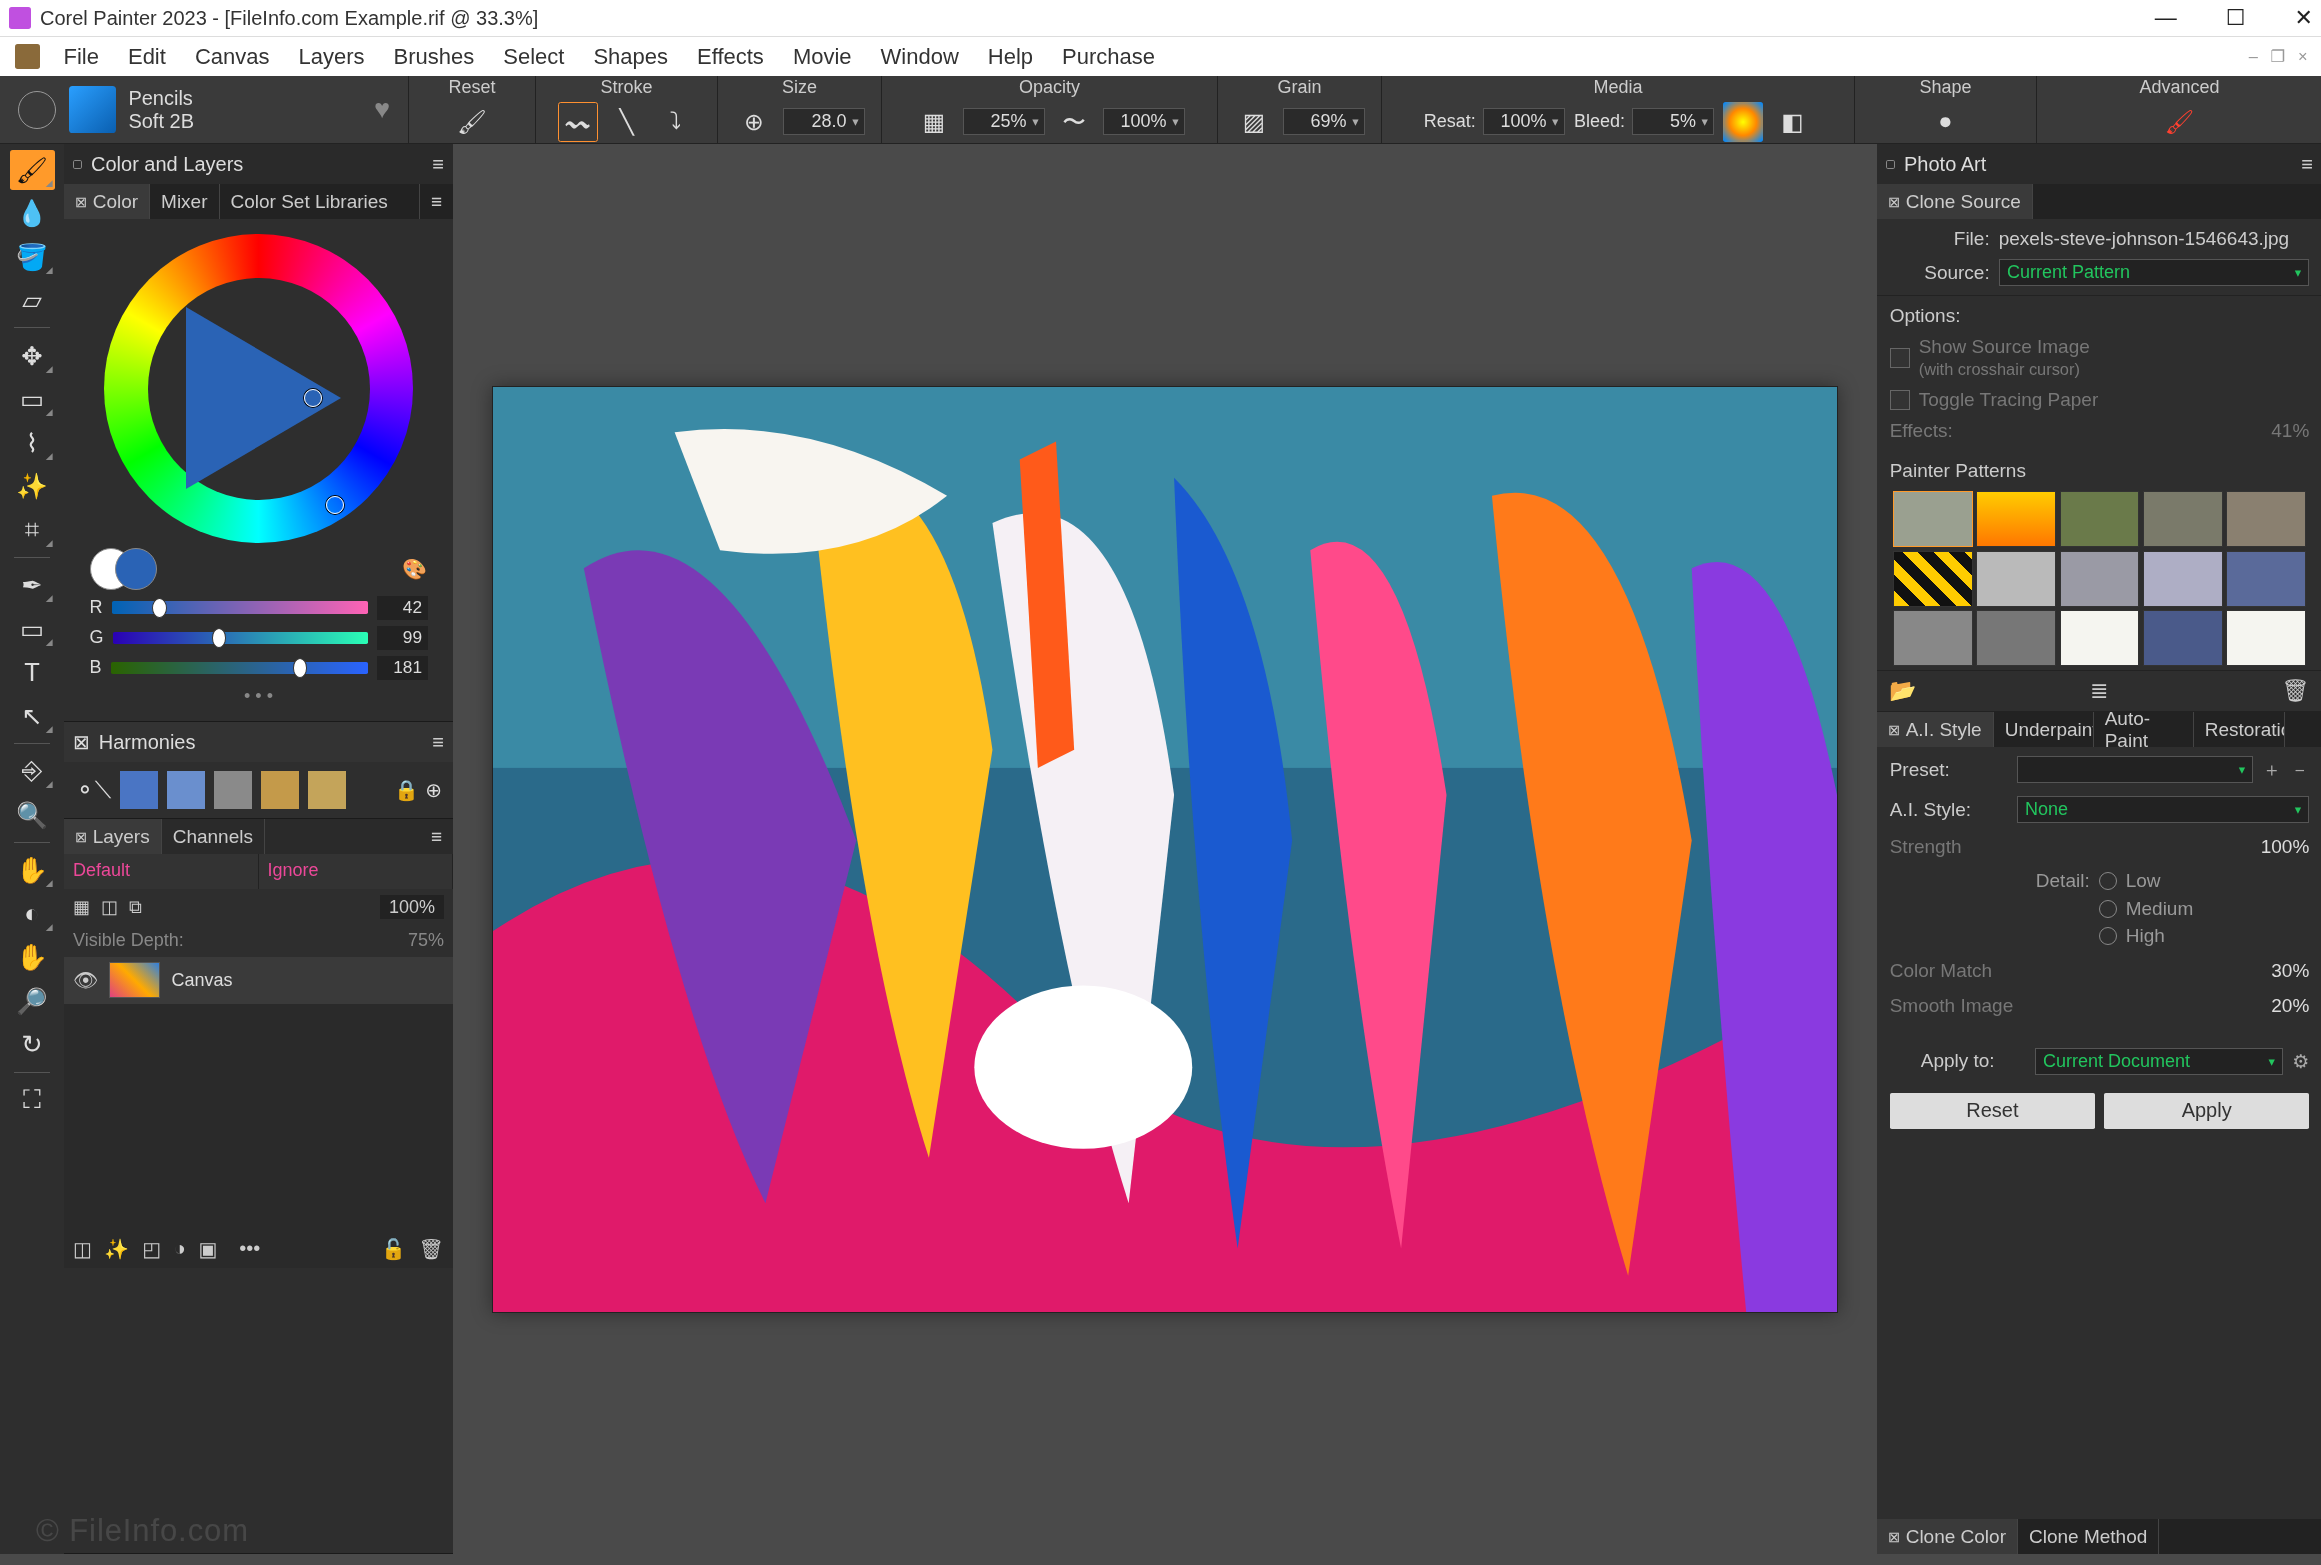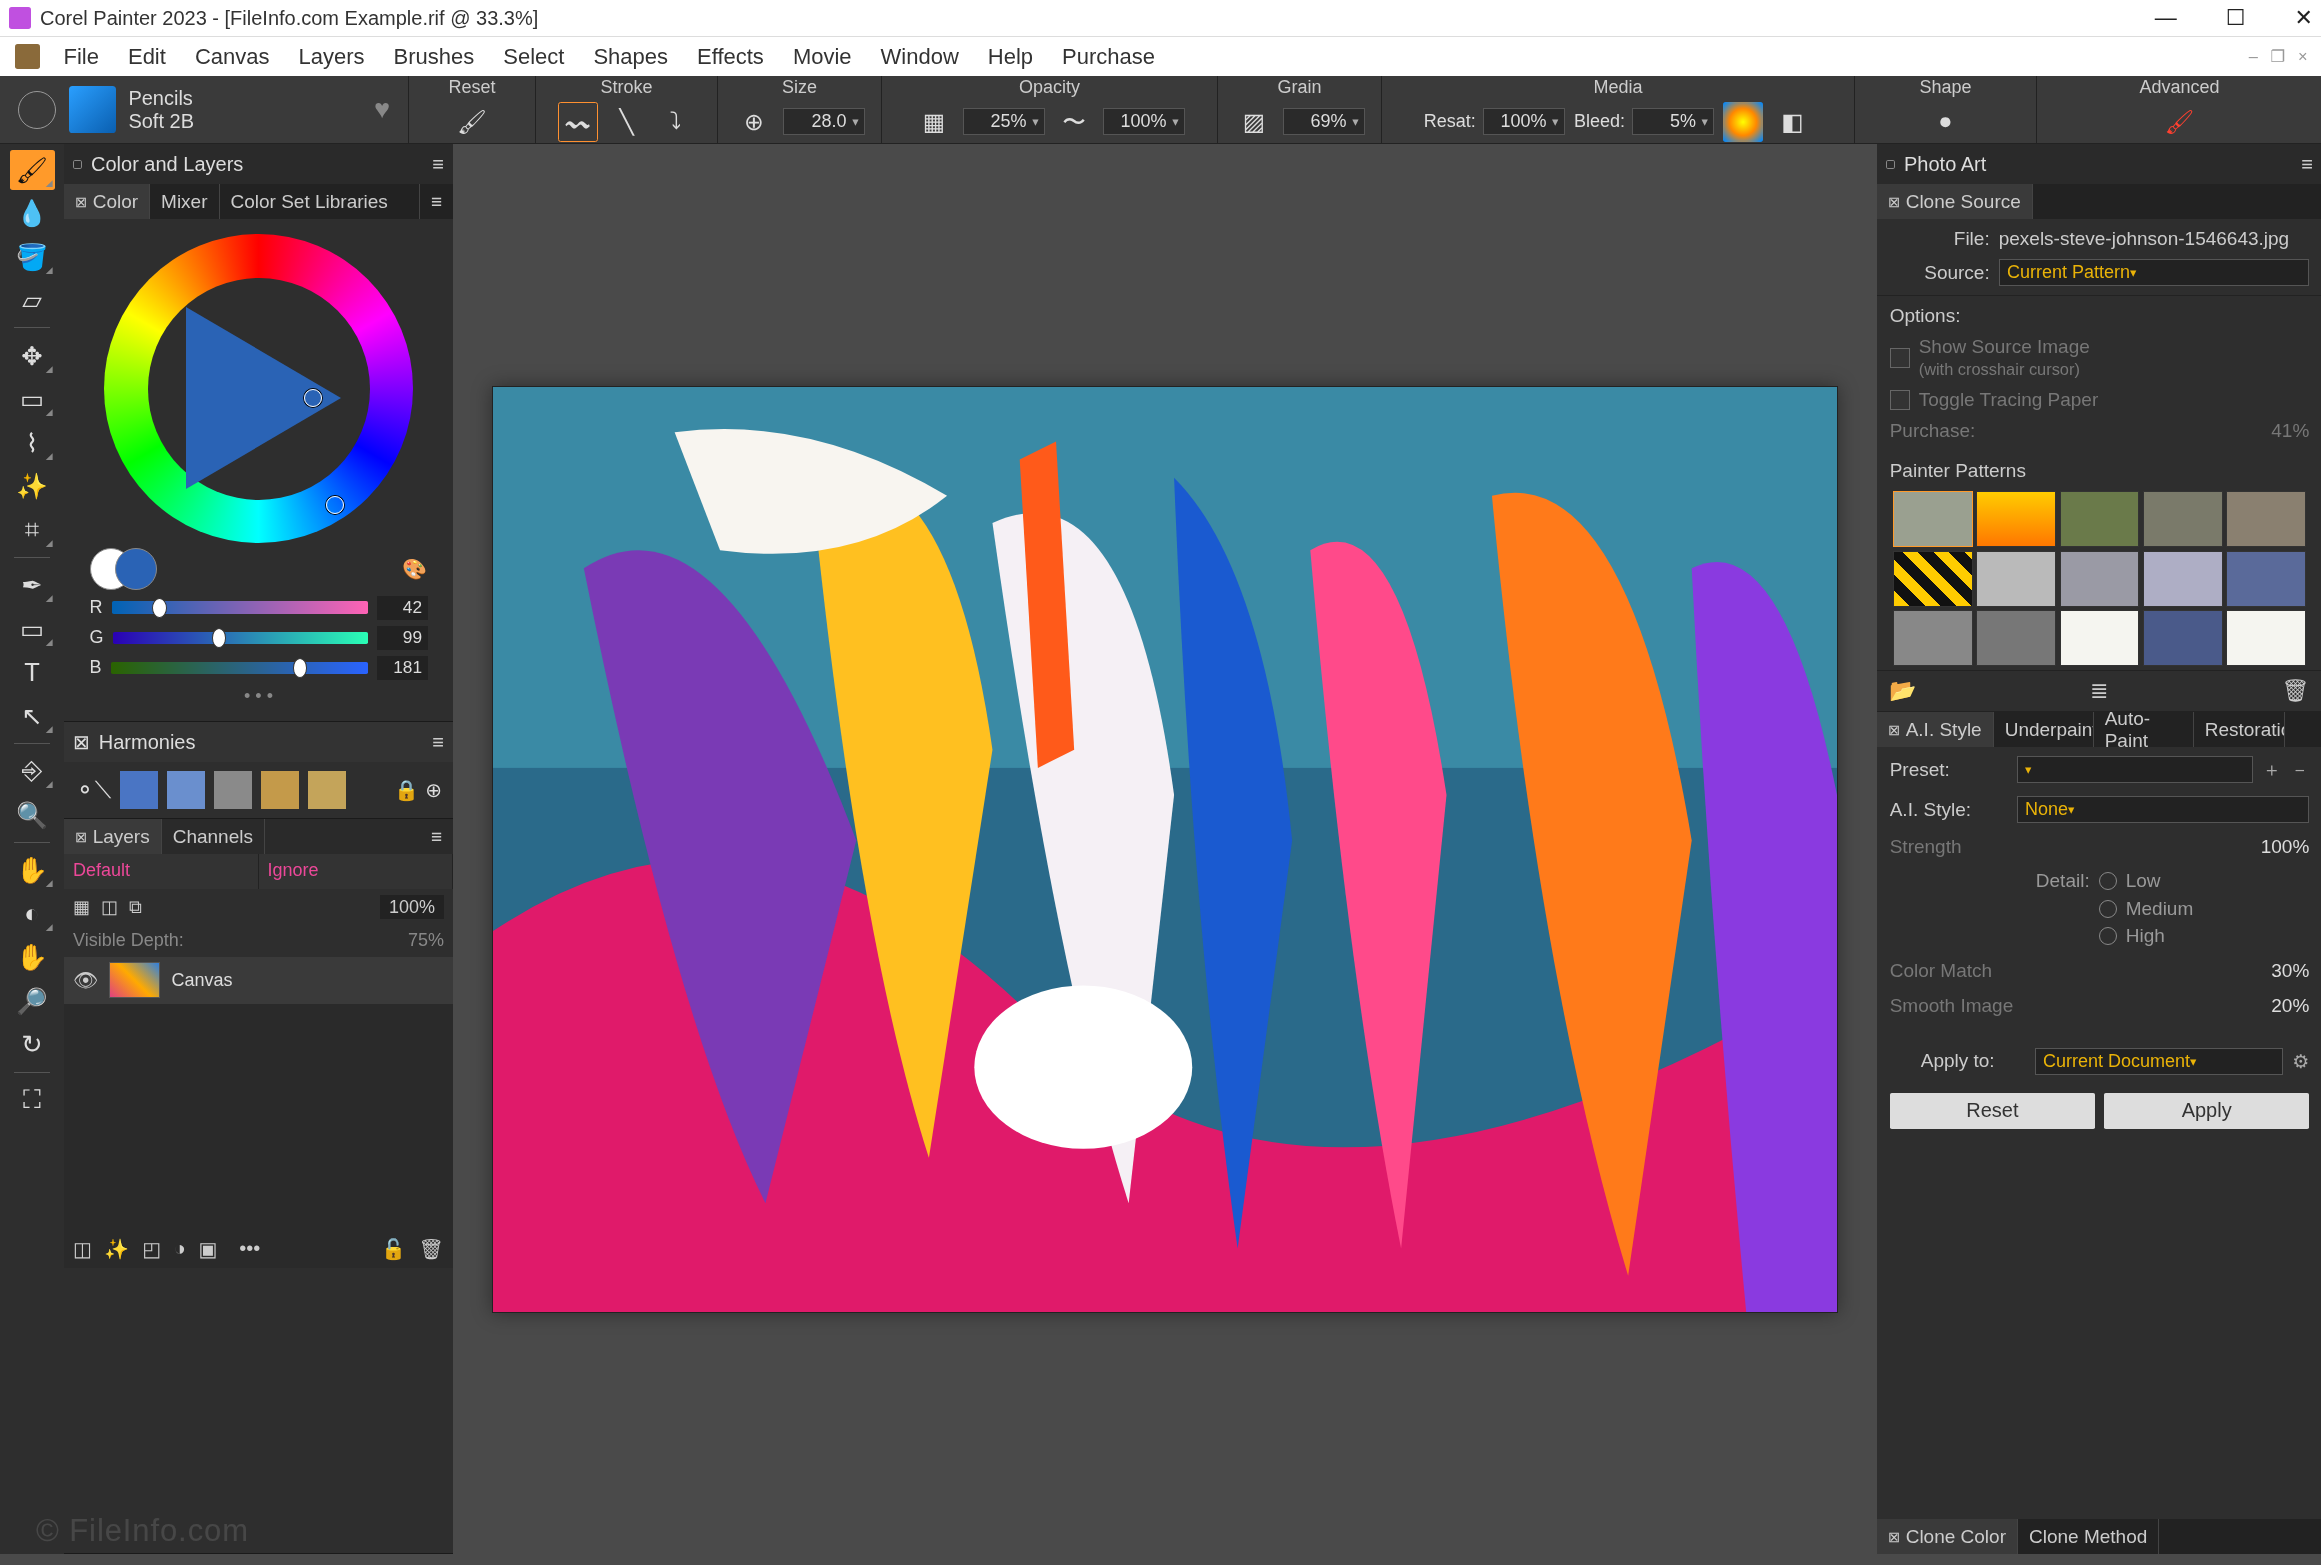--- a/index.html
+++ b/index.html
@@ -66,21 +66,21 @@
 .layerslist .lrow{display:flex;align-items:center;padding:5.5px 9px;gap:11px;background:#3a3a3a}
 .layerslist .lrow .eye{font-size:20px;color:#ccc}
 .layerslist .lrow .thumb{width:51px;height:36px;background:linear-gradient(45deg,#e04080,#ffaa00,#3080e0);border:0.9px solid #555}
 .layersfoot{display:flex;padding:7.3px 9px;gap:12.7px;font-size:20px;color:#ccc;background:#2a2a2a}
 .canvasarea{flex:1;background:#4a4a4a;display:flex;align-items:center;justify-content:center;padding:36px}
 .canvas{width:100%;max-width:1346px;height:927px;border:0.9px solid #222;box-shadow:0 0 18px rgba(0,0,0,.4)}
 .rightpanels{width:445px;background:#2e2e2e;display:flex;flex-direction:column;color:#ddd}
 .rp-section{padding:9px 12.7px;font-size:19px;color:#ccc;display:flex;flex-direction:column;gap:9px}
 .rp-row{display:flex;align-items:center;gap:9px}
 .rp-row .lab{min-width:100px;text-align:right;color:#ccc}
-.select{flex:1;background:#222;border:0.9px solid #555;height:27px;display:flex;align-items:center;padding:0 7.3px;font-size:18px;color:#eab308;}
+.select{flex:1;background:#222;border:0.9px solid #555;height:27px;display:flex;align-items:center;padding:0 7.3px;font-size:18px;color:#22c55e;justify-content:space-between}
 .select .caret{font-size:12.7px}
 .chk{width:20px;height:20px;border:0.9px solid #666;background:#333}
 .patterns{display:grid;grid-template-columns:repeat(5,1fr);gap:3.6px;padding:0 3.6px}
 .patterns .pth{height:56px;background:#555;border:0.9px solid #333}
 .patterns .pth.sel{border:1.8px solid #ff9a2a}
 .iconbar{display:flex;justify-content:space-between;padding:7.3px 12.7px;font-size:22px;color:#ccc;border-top:0.9px solid #222;border-bottom:0.9px solid #222}
 .aistyle{padding:9px 12.7px;display:flex;flex-direction:column;gap:12.7px;font-size:19px;color:#aaa}
 .aistyle .row{display:flex;align-items:center;gap:9px}
 .aistyle .slab{min-width:118px;color:#ccc}
 .aistyle .valr{margin-left:auto;color:#ddd}
@@ -414,21 +414,21 @@
       <span>Options:</span>
       <div class="rp-row" style="color:#777">
           <span class="chk"></span>
           <div><span>Show Source Image</span><br><span style="font-size:16.4px">(with crosshair cursor)</span></div>
         </div>
       <div class="rp-row" style="color:#777">
           <span class="chk"></span>
           <span>Toggle Tracing Paper</span>
         </div>
       <div class="rp-row" style="color:#777">
-          <span>Purchase:</span>
+          <span>Effects:</span>
           <span style="margin-left:auto">41%</span>
         </div>
     </div>
     <div class="rp-section" style="padding-bottom:3.6px">
       <span>Painter Patterns</span>
       <div class="patterns">
         <div class="pth sel" style="background:#9aa090"></div>
         <div class="pth" style="background:linear-gradient(#ffcc00,#ff7700)"></div>
         <div class="pth" style="background:#6a7a4a"></div>
         <div class="pth" style="background:#7a7a6a"></div>

